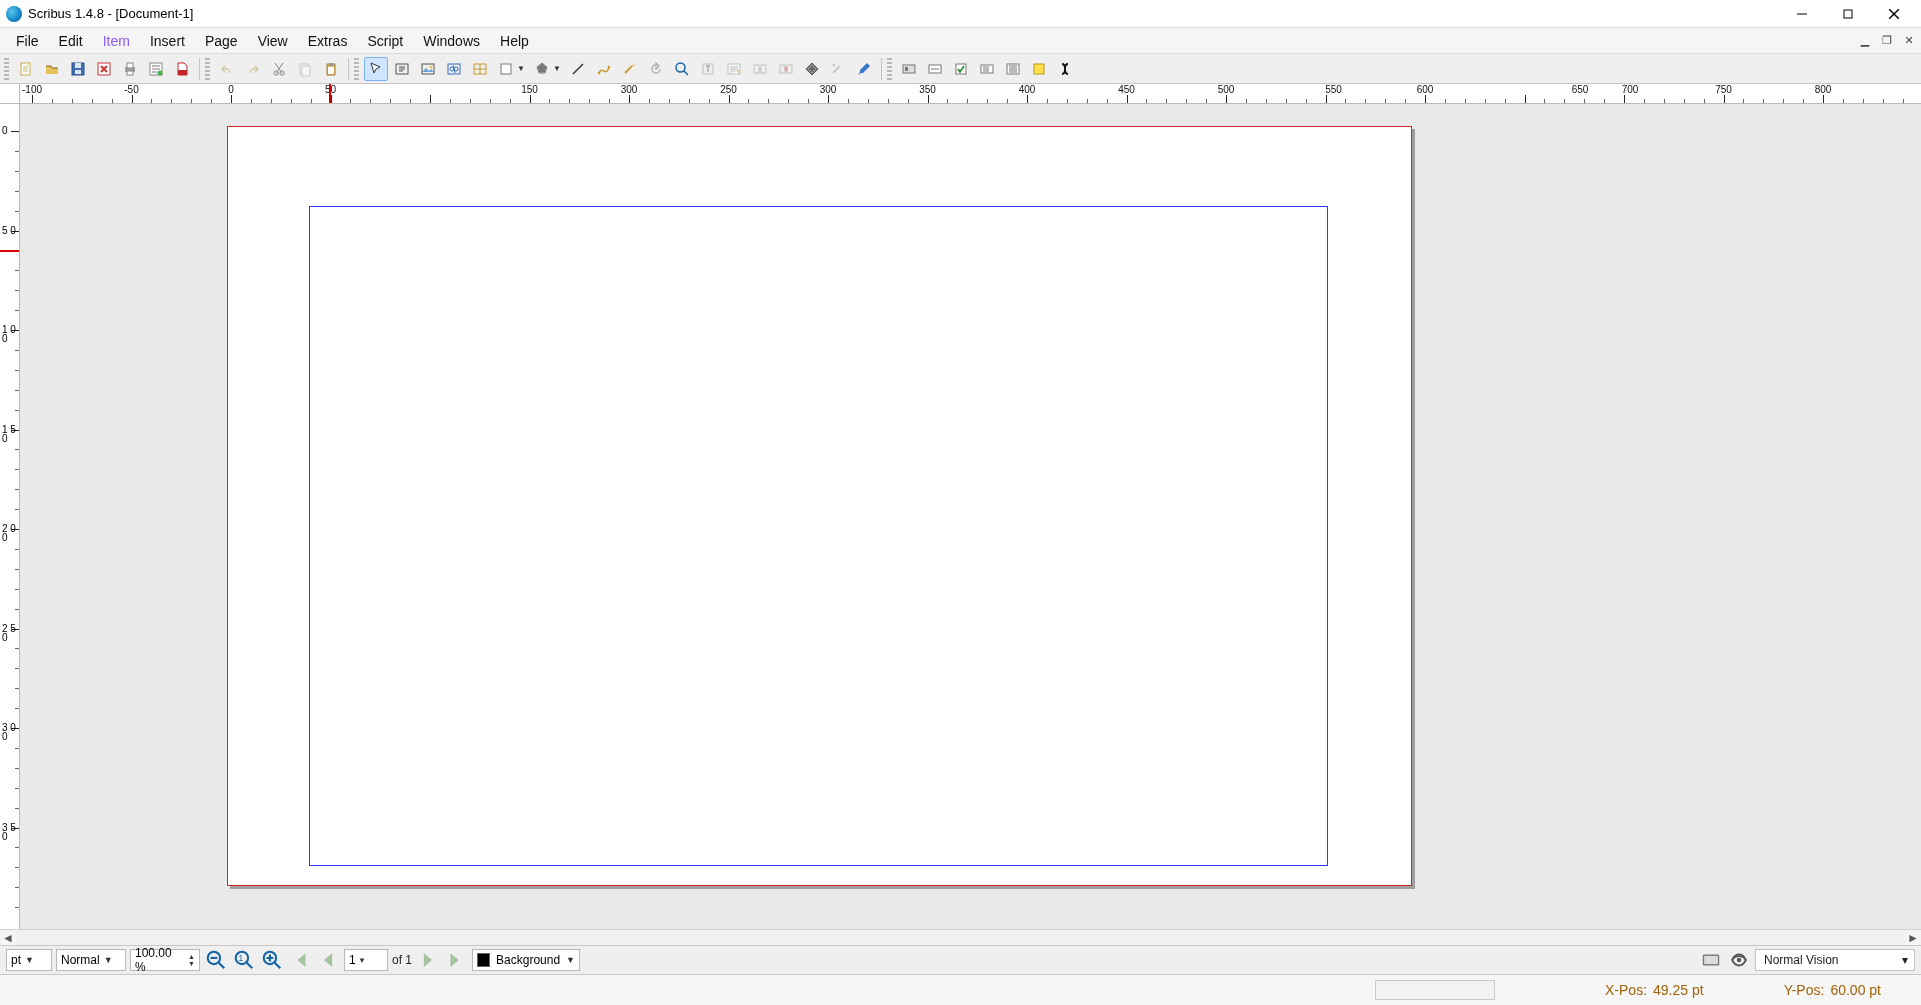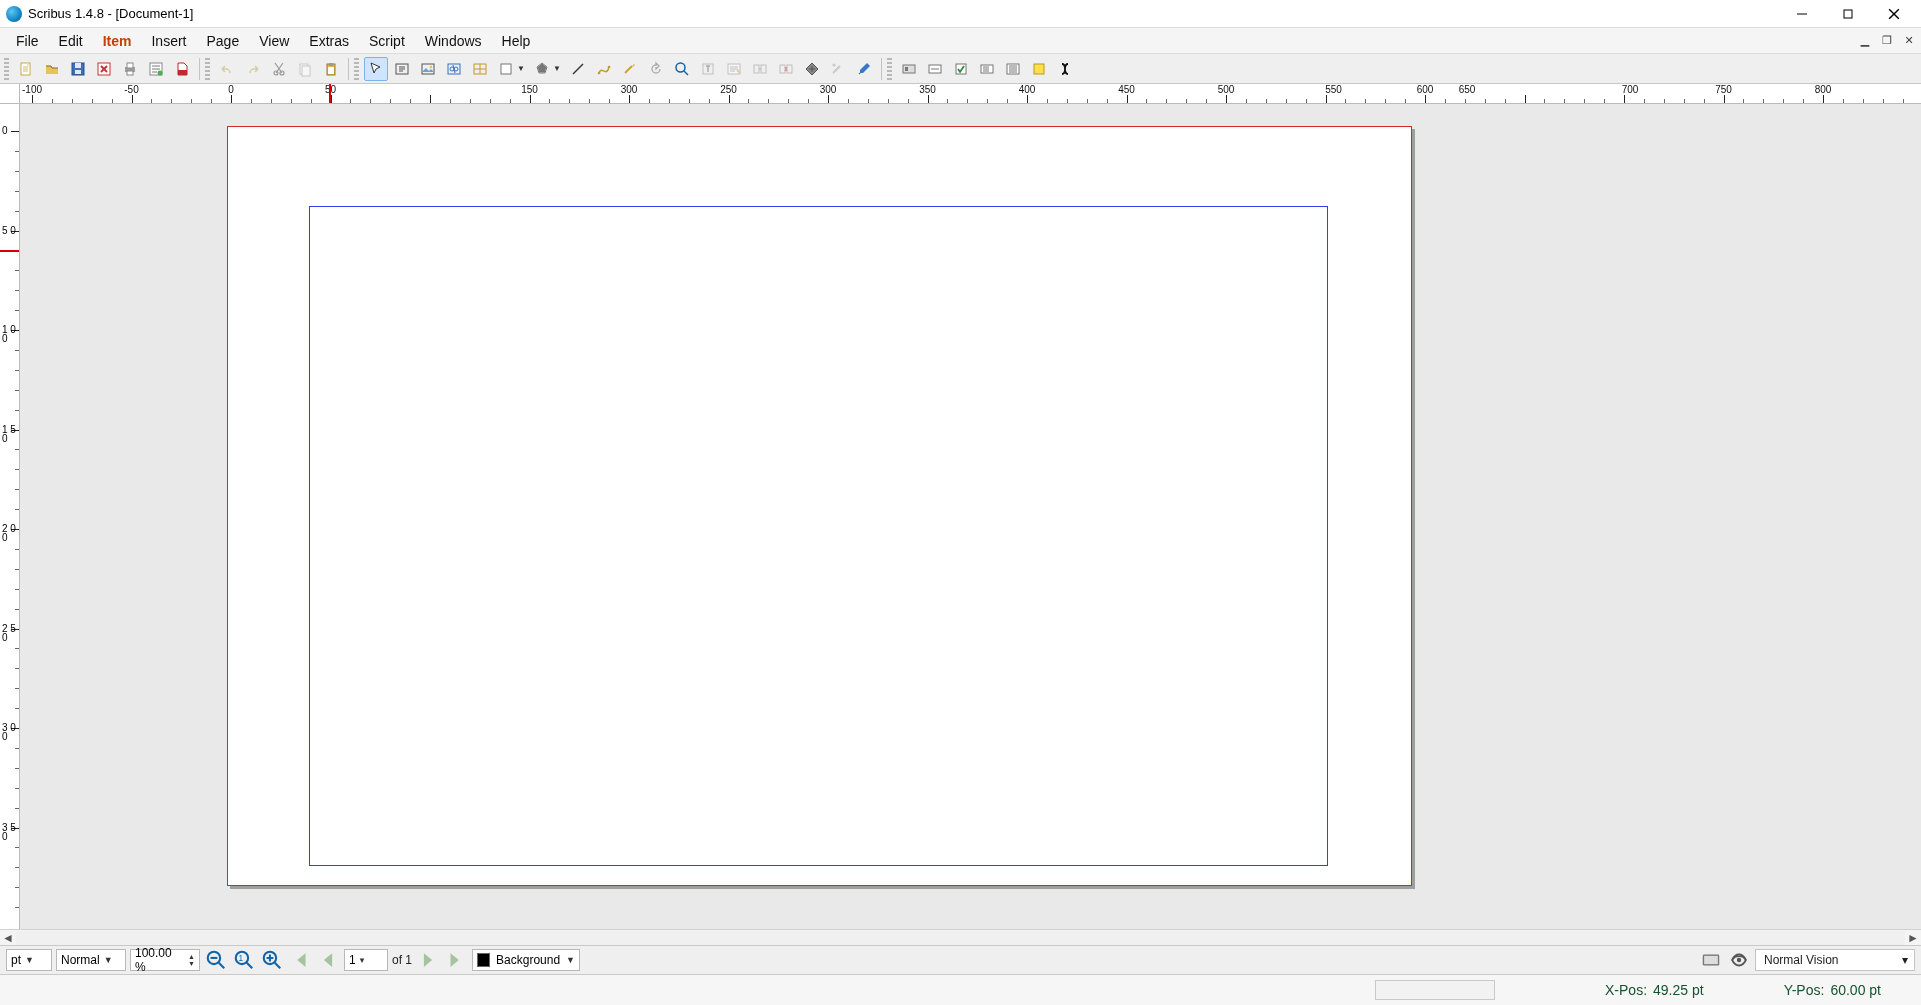--- a/index.html
+++ b/index.html
@@ -44,21 +44,21 @@
     align-items: stretch;
     padding-left: 6px;
     border-bottom: 1px solid #ddd;
     font-size: 14px;
   }
   .menubar .menu-item {
     padding: 3px 10px;
     display:flex; align-items:center;
     color:#111;
   }
-  .menubar .menu-item.disabled { color:#c2410c;font-weight:bold; }
+  .menubar .menu-item.disabled { color:#8b5cf6; }
   .mdi-controls {
     margin-left:auto; display:flex; align-items:center; gap:2px; padding-right:2px;
   }
   .mdi-controls .mdi-btn {
     width: 20px; height: 18px; display:flex; align-items:center; justify-content:center;
     font-size:11px; color:#444; border:1px solid transparent;
   }
 
   
   .toolbar {
@@ -153,21 +153,21 @@
   .bb-spacer { flex:1; }
   .bb-vision-select {
     height:22px; border:1px solid #c4c4c4; background:#fff; padding:0 6px 0 8px;
     display:flex; align-items:center; gap:30px; font-size:12px; color:#222; width:160px; justify-content:space-between;
   }
 
   
   .statusbar {
     height: 30px; background:#f6f6f6;
     display:flex; align-items:center; justify-content:flex-end; gap:80px; padding-right:40px;
-    font-size:14px; color:#14532d;
+    font-size:14px; color:#a16207;
   }
   .statusbar .status-box {
     width:120px; height:20px; border:1px solid #c9c9c9; background:#f2f2f2; margin-right:30px;
   }
   .coord { display:flex; gap:6px; }
 </style>
 </head>
 <body>
 
 <div class="titlebar">
@@ -547,21 +547,21 @@
         <div class="ruler-tick minor" style="left: 1345.3px;"></div>
         <div class="ruler-tick minor" style="left: 1365.2px;"></div>
         <div class="ruler-tick minor" style="left: 1385.1px;"></div>
         <div class="ruler-tick major" style="left: 1405px;"></div>
         <div class="ruler-label-h" style="left: 1405px;">600</div>
         <div class="ruler-tick minor" style="left: 1424.9px;"></div>
         <div class="ruler-tick minor" style="left: 1444.8px;"></div>
         <div class="ruler-tick minor" style="left: 1464.7px;"></div>
         <div class="ruler-tick minor" style="left: 1484.6px;"></div>
         <div class="ruler-tick major" style="left: 1504.5px;"></div>
-        <div class="ruler-label-h" style="left: 1447px;">650</div>
+        <div class="ruler-label-h" style="left: 1560px;">650</div>
         <div class="ruler-tick minor" style="left: 1524.4px;"></div>
         <div class="ruler-tick minor" style="left: 1544.3px;"></div>
         <div class="ruler-tick minor" style="left: 1564.2px;"></div>
         <div class="ruler-tick minor" style="left: 1584.1px;"></div>
         <div class="ruler-tick major" style="left: 1604px;"></div>
         <div class="ruler-label-h" style="left: 1604px; margin-left: 6px;">700</div>
         <div class="ruler-tick minor" style="left: 1623.9px;"></div>
         <div class="ruler-tick minor" style="left: 1643.8px;"></div>
         <div class="ruler-tick minor" style="left: 1663.7px;"></div>
         <div class="ruler-tick minor" style="left: 1683.6px;"></div>

